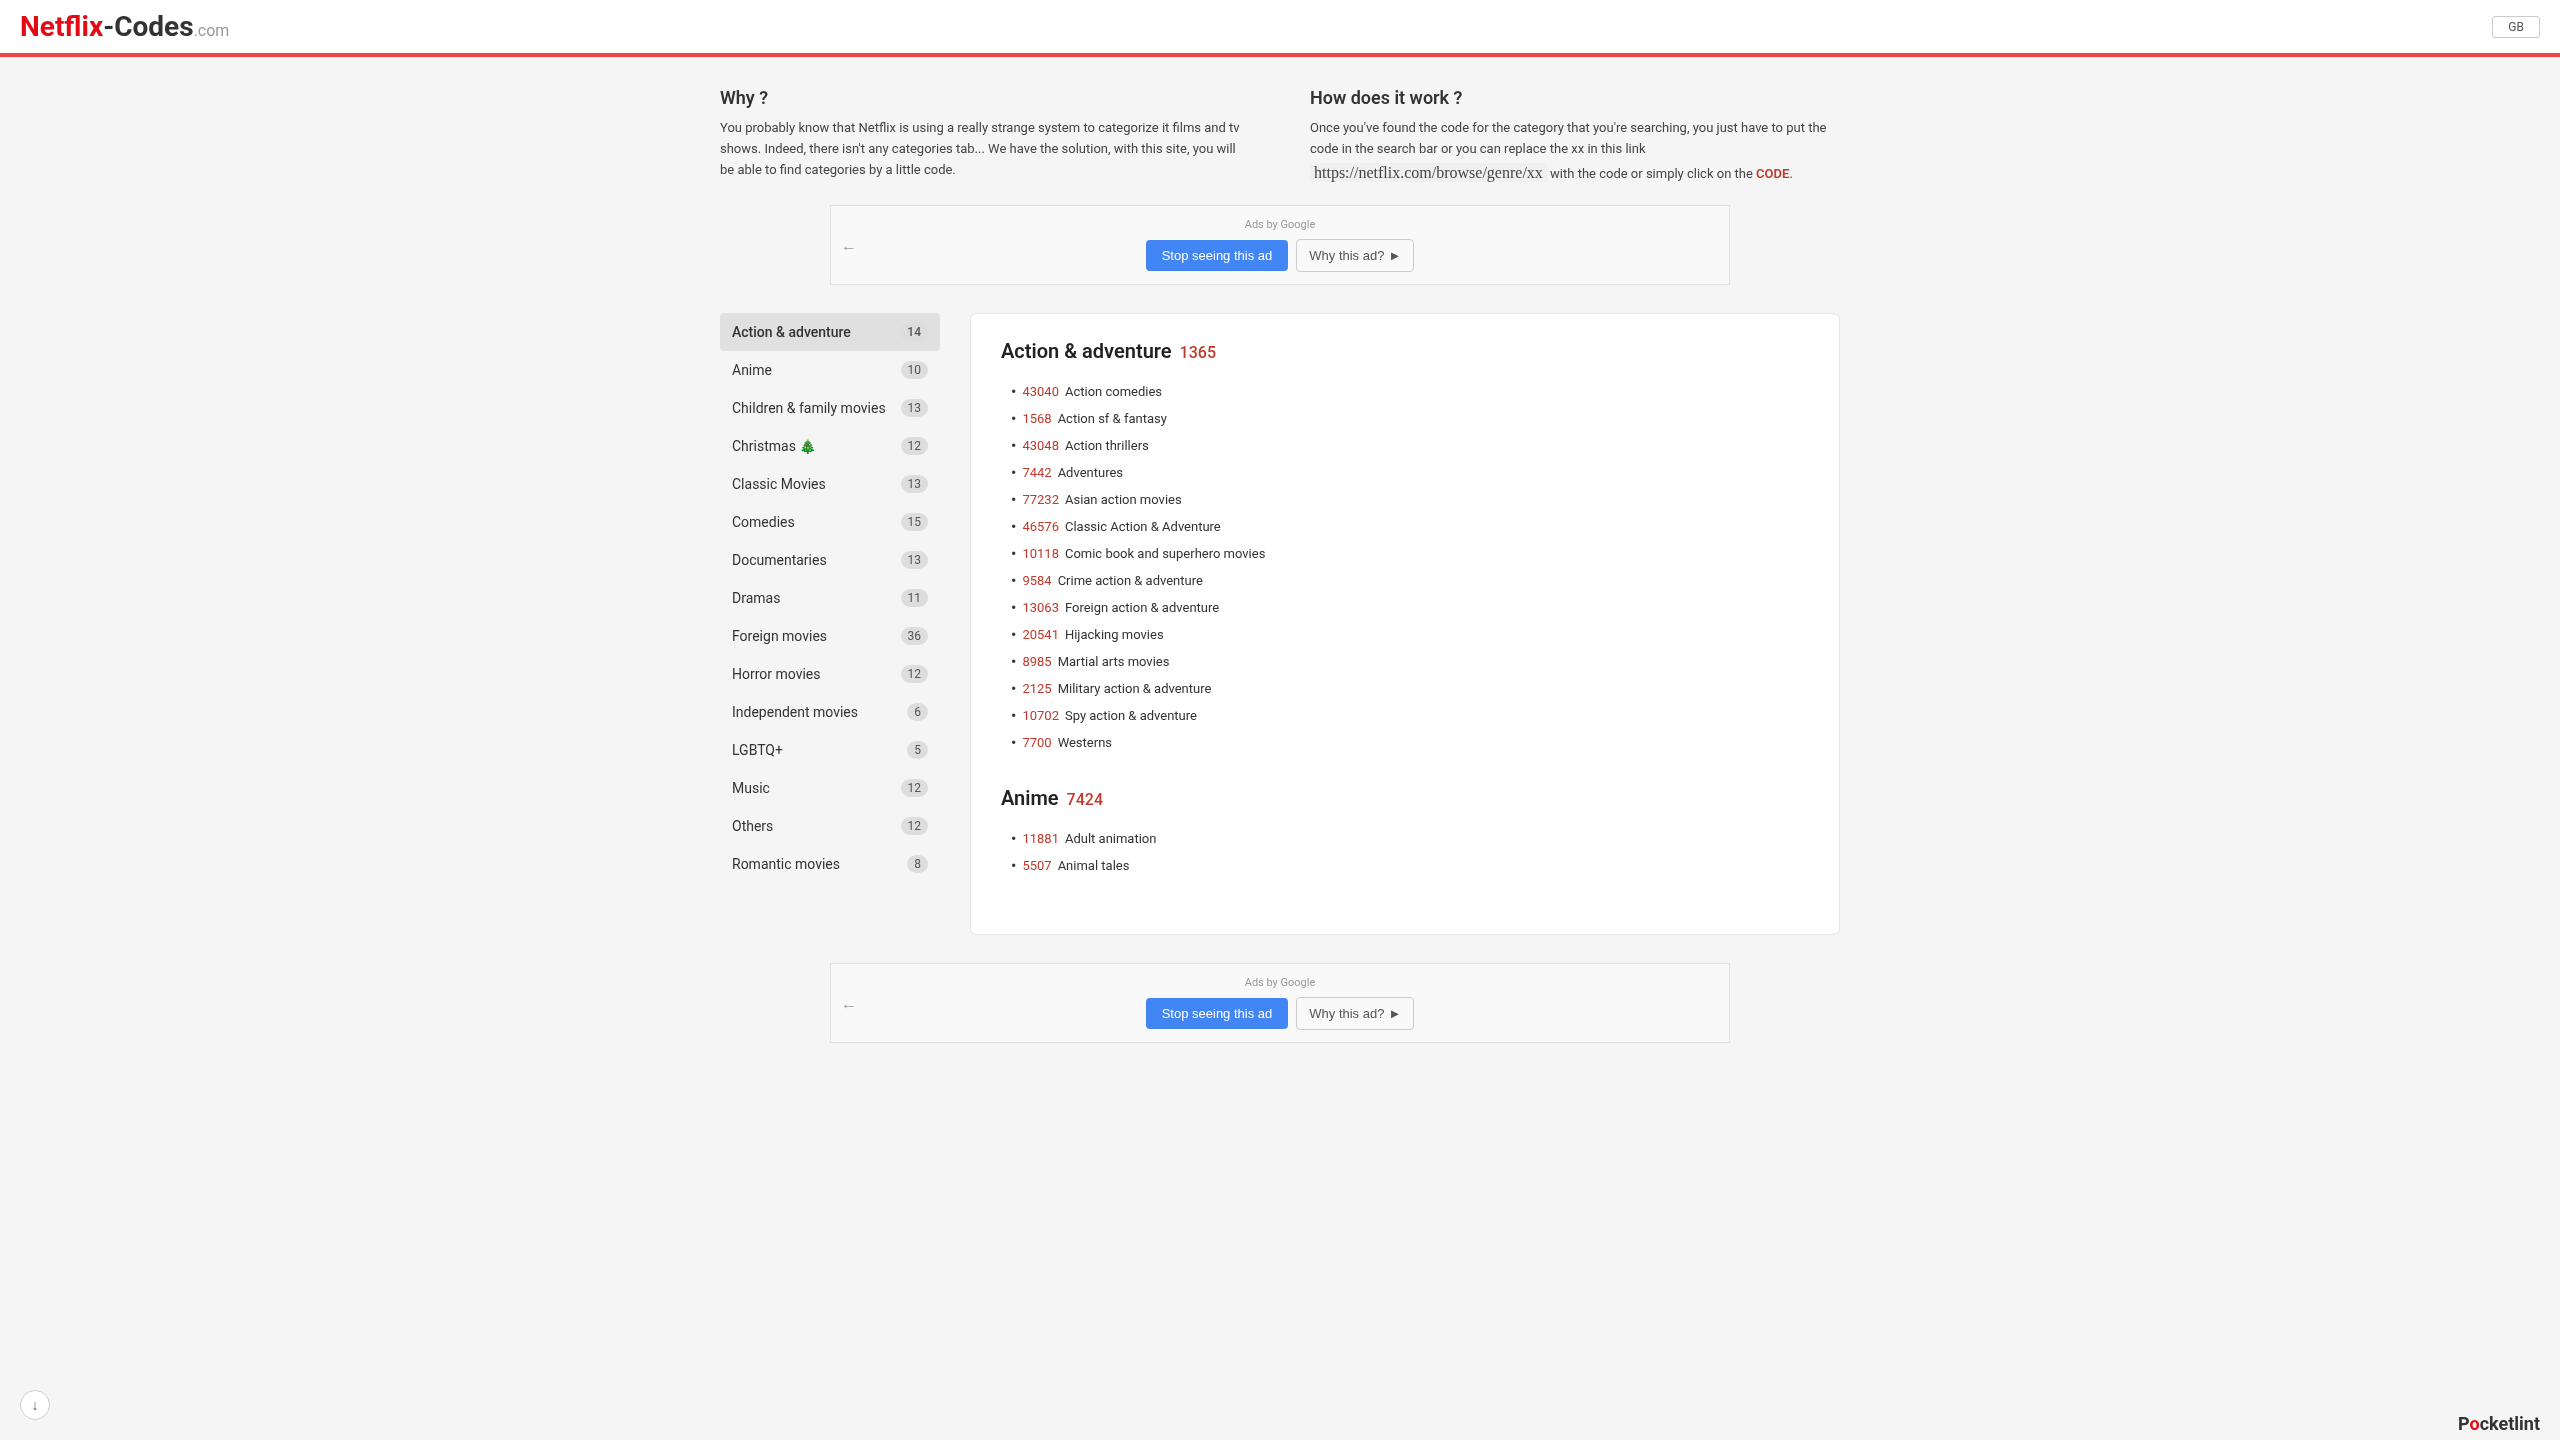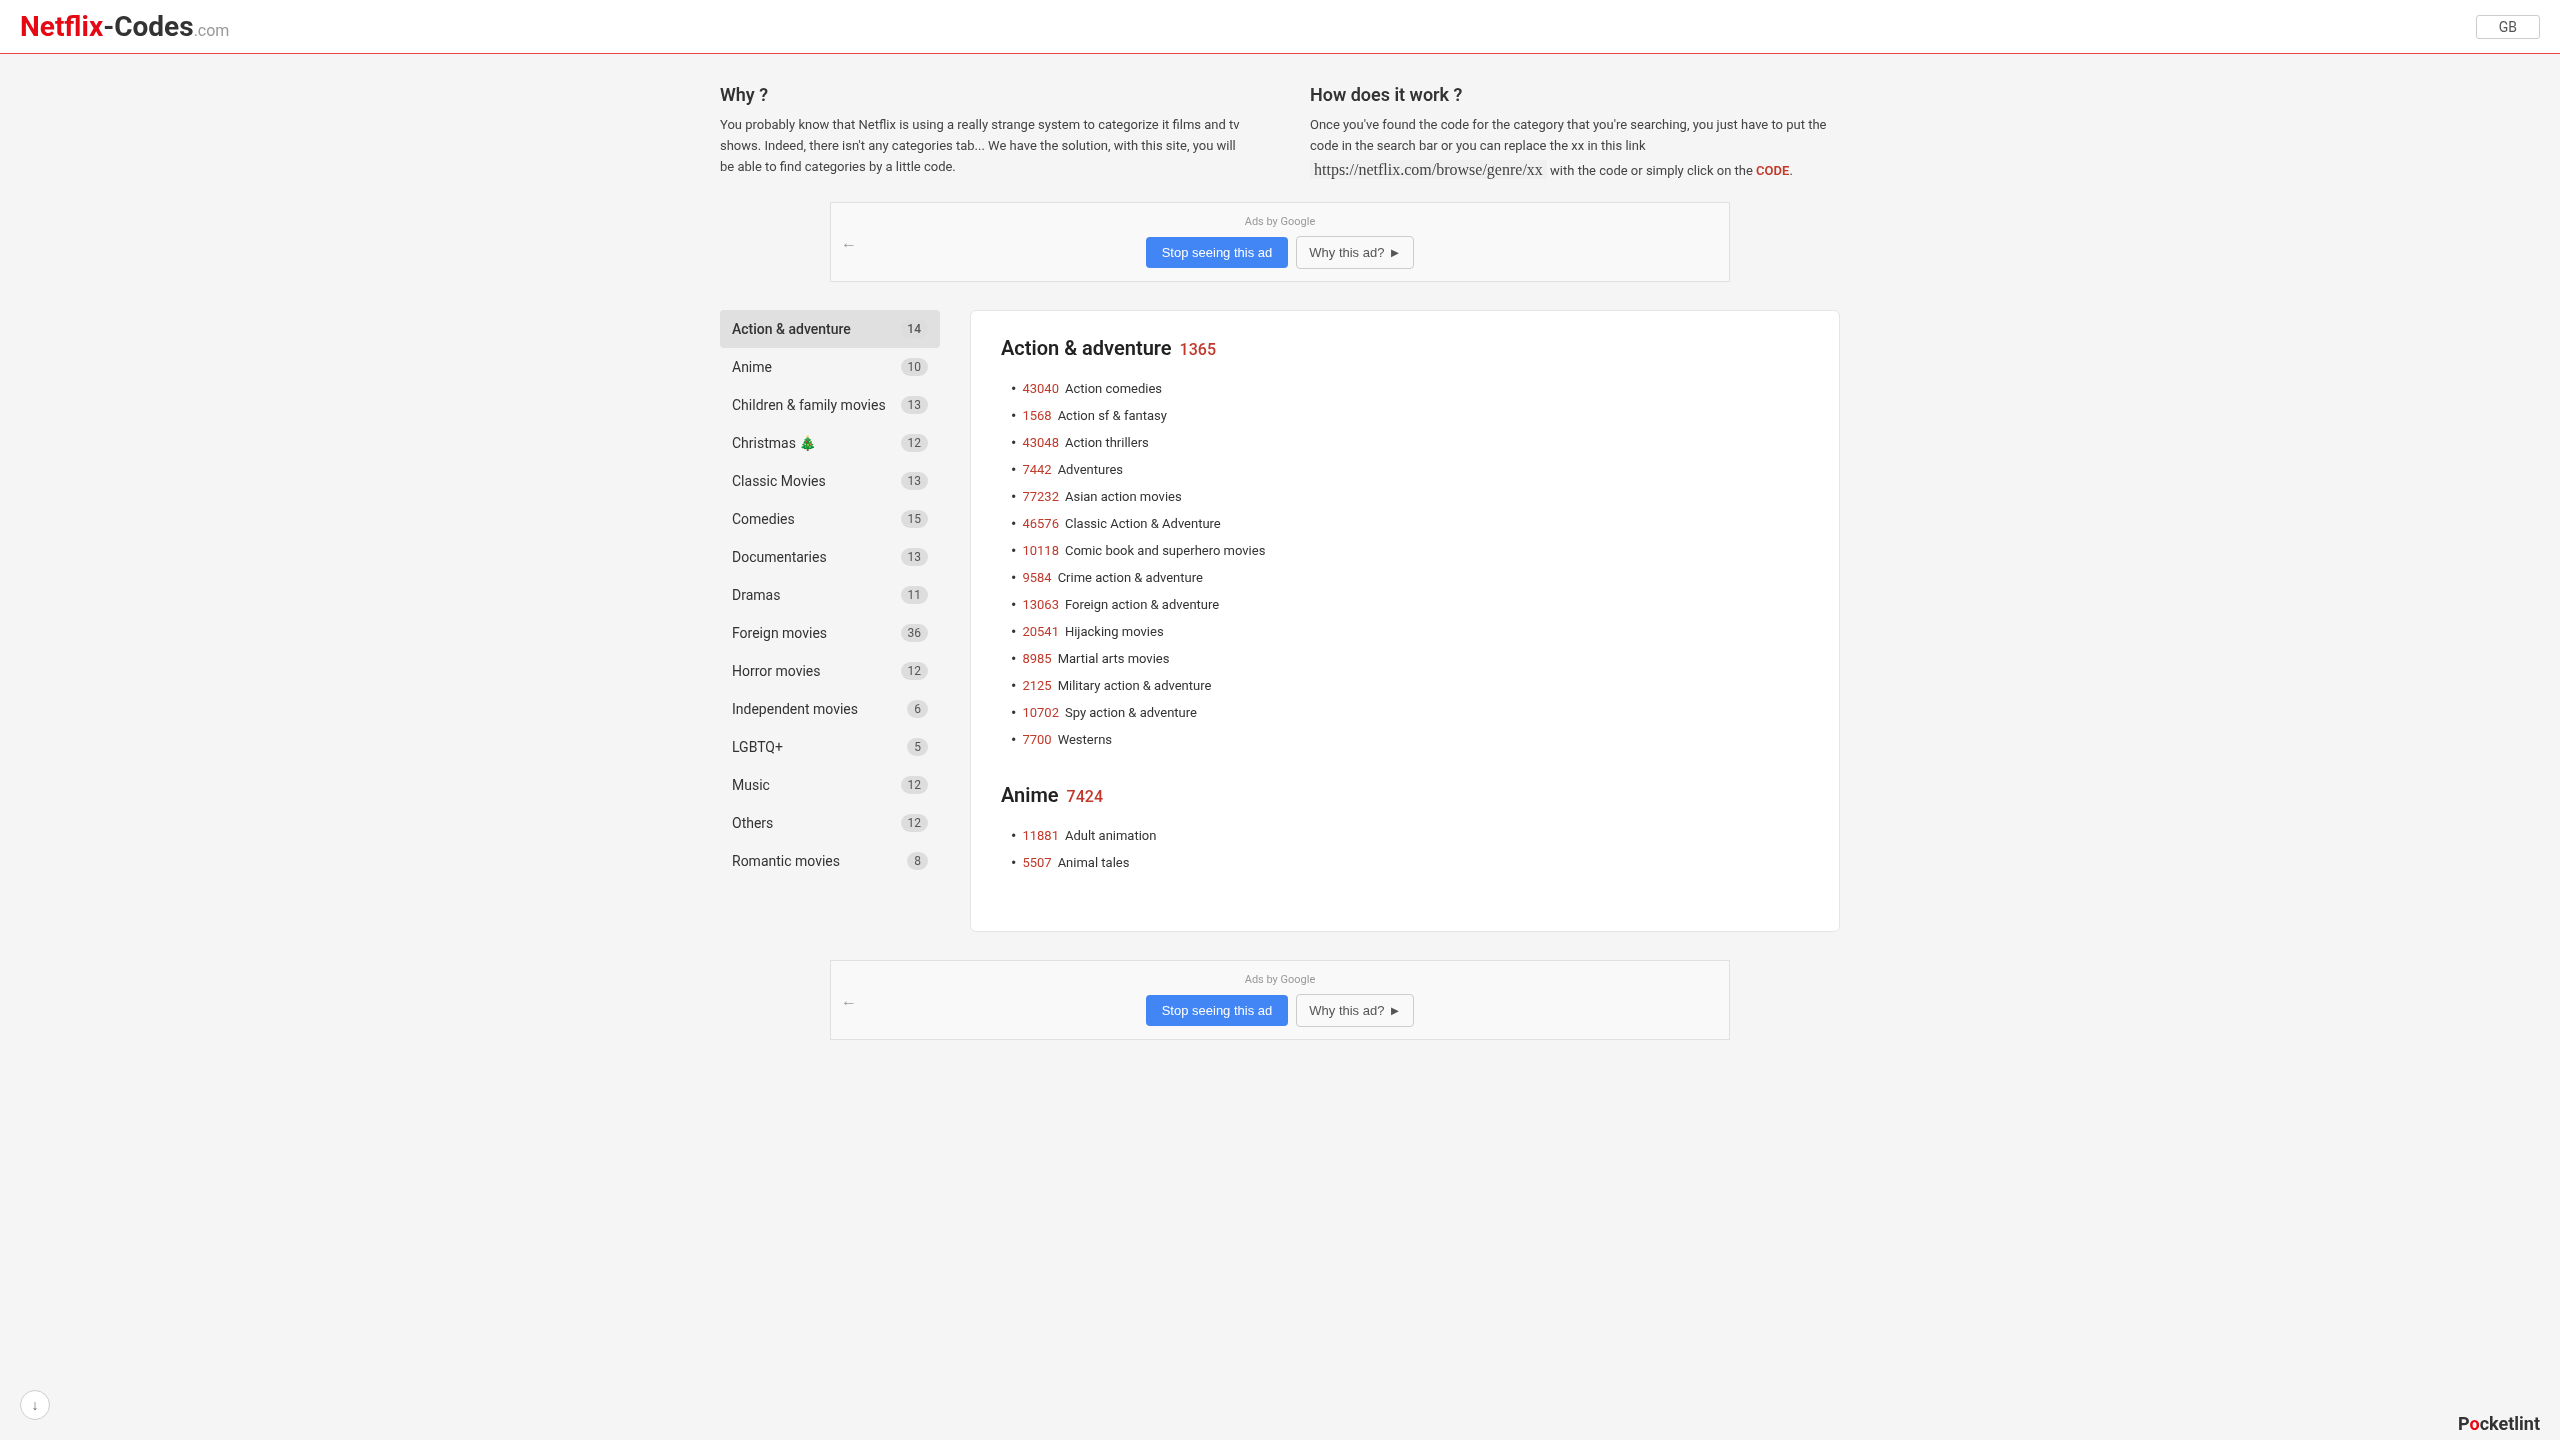--- a/index.html
+++ b/index.html
@@ -4,37 +4,37 @@
   <style>
     * { box-sizing: border-box; margin: 0; padding: 0; }
     body {
       font-family: -apple-system, BlinkMacSystemFont, 'Segoe UI', Roboto, sans-serif;
       background: #f5f5f5;
       color: #333;
       font-size: 14px;
     }
     header {
       background: #fff;
-      border-bottom: 1px solid #ef4444;
+      border-bottom: 4px solid #ef4444;
       padding: 10px 20px;
       display: flex;
       align-items: center;
       justify-content: space-between;
     }
     .logo {
       font-size: 28px;
       font-weight: 700;
     }
     .logo-netflix { color: #e50914; }
     .logo-codes { color: #333; }
     .logo-com { color: #999; font-size: 16px; font-weight: 400; }
     .gb-badge {
       border: 1px solid #ccc;
-      padding: 3px 22px;
-      font-size: 14px;
+      padding: 3px 15px;
+      font-size: 12px;
       color: #555;
       border-radius: 3px;
     }
     .info-section {
       display: flex;
       max-width: 1200px;
       margin: 0 auto;
       padding: 30px 40px 20px;
       gap: 60px;
     }

